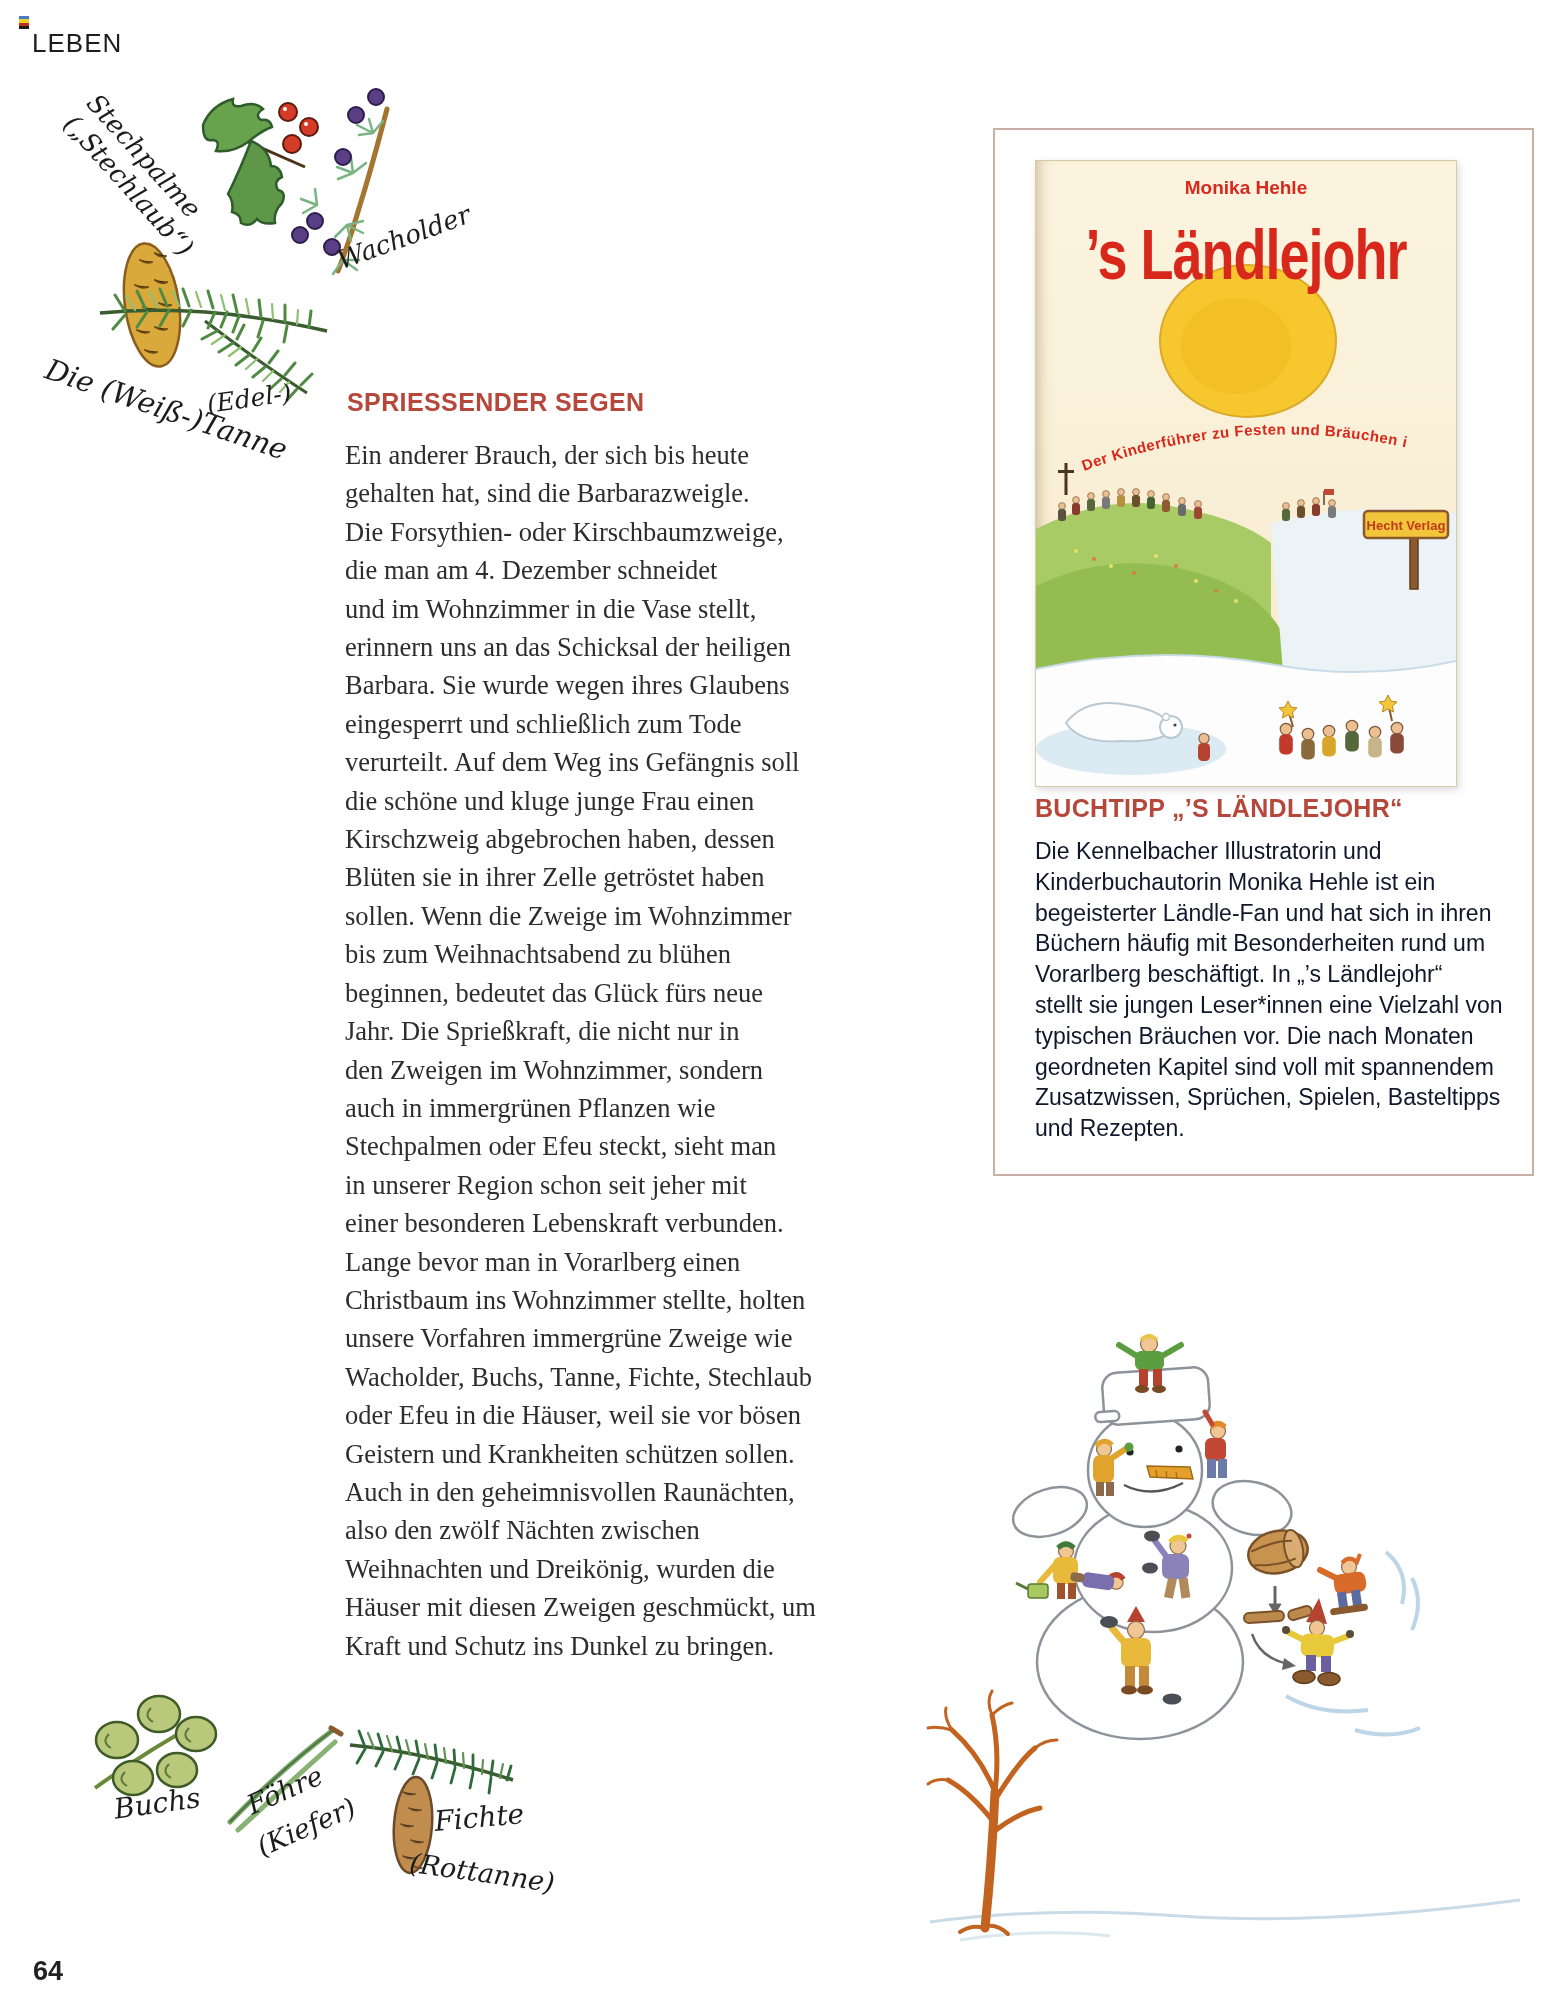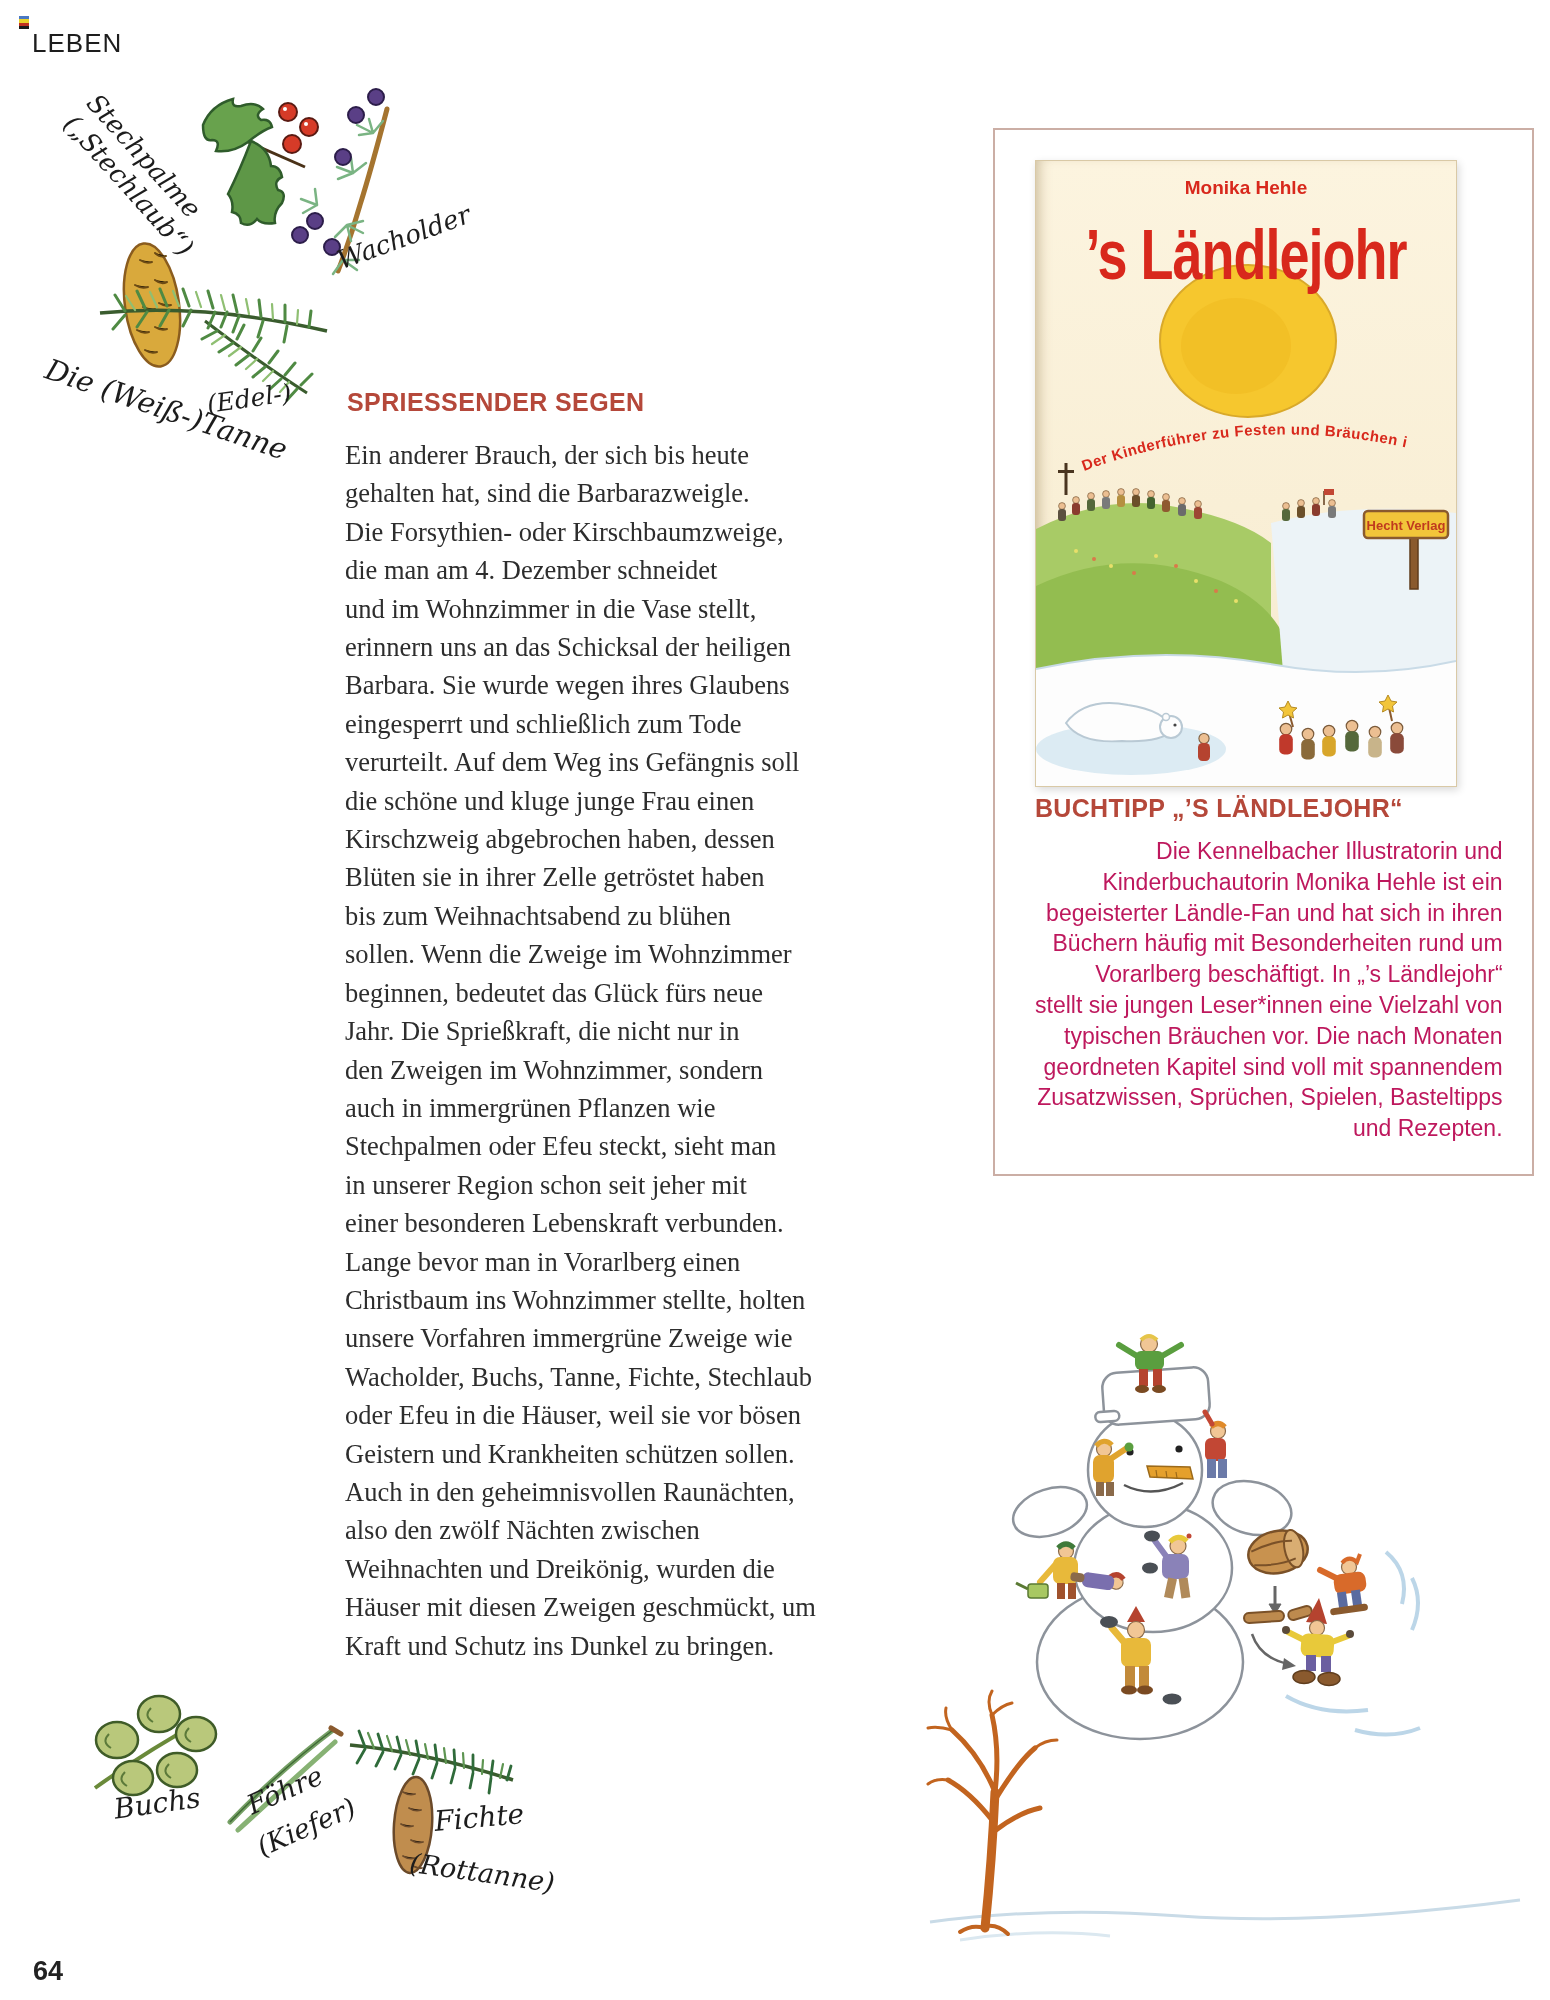--- a/index.html
+++ b/index.html
@@ -20,21 +20,21 @@
   
   .book-box{left:993px;top:128px;width:537px;height:1044px;border:2px solid #cbaea5;background:#fff;}
   .book-cover{position:absolute;left:40px;top:30px;width:420px;height:625px;
               background:linear-gradient(180deg,#fcf4df 0%,#f9efd6 55%,#f6ead0 100%);
               border:1px solid #d9c9a6;box-shadow:inset 10px 0 14px -8px rgba(120,90,40,.4),2px 3px 8px rgba(0,0,0,.15);}
   .book-author{position:absolute;left:0;top:16px;width:100%;text-align:center;
                font-size:19px;font-weight:700;color:#d8281c;}
   .book-title{position:absolute;left:0;top:52px;width:100%;text-align:center;font-size:54px;font-weight:700;
               letter-spacing:-1px;color:#d8281c;transform:scaleY(1.32);transform-origin:50% 0;}
   .tip-heading{position:absolute;left:40px;top:664px;font-size:25px;font-weight:700;letter-spacing:.3px;color:#b5483a;}
-  .tip-body{position:absolute;left:40px;top:706px;font-size:23px;line-height:30.8px;color:#be185d;text-align:right;}
+  .tip-body{position:absolute;left:40px;top:706px;font-size:23px;line-height:30.8px;color:#0f172a;}
   .tip-body div{white-space:nowrap;}
   
   .page-number{left:33px;top:1956px;font-size:27px;font-weight:700;color:#222;}
   svg{display:block;}
 </style>
 </head>
 <body>
 
 <div class="page">
 
@@ -108,22 +108,22 @@
       <div>Die Forsythien- oder Kirschbaumzweige,</div>
       <div>die man am 4. Dezember schneidet</div>
       <div>und im Wohnzimmer in die Vase stellt,</div>
       <div>erinnern uns an das Schicksal der heiligen</div>
       <div>Barbara. Sie wurde wegen ihres Glaubens</div>
       <div>eingesperrt und schließlich zum Tode</div>
       <div>verurteilt. Auf dem Weg ins Gefängnis soll</div>
       <div>die schöne und kluge junge Frau einen</div>
       <div>Kirschzweig abgebrochen haben, dessen</div>
       <div>Blüten sie in ihrer Zelle getröstet haben</div>
+      <div>sollen. Wenn die Zweige im Wohnzimmer</div>
       <div>bis zum Weihnachtsabend zu blühen</div>
-      <div>sollen. Wenn die Zweige im Wohnzimmer</div>
       <div>beginnen, bedeutet das Glück fürs neue</div>
       <div>Jahr. Die Sprießkraft, die nicht nur in</div>
       <div>den Zweigen im Wohnzimmer, sondern</div>
       <div>auch in immergrünen Pflanzen wie</div>
       <div>Stechpalmen oder Efeu steckt, sieht man</div>
       <div>in unserer Region schon seit jeher mit</div>
       <div>einer besonderen Lebenskraft verbunden.</div>
       <div>Lange bevor man in Vorarlberg einen</div>
       <div>Christbaum ins Wohnzimmer stellte, holten</div>
       <div>unsere Vorfahren immergrüne Zweige wie</div>

